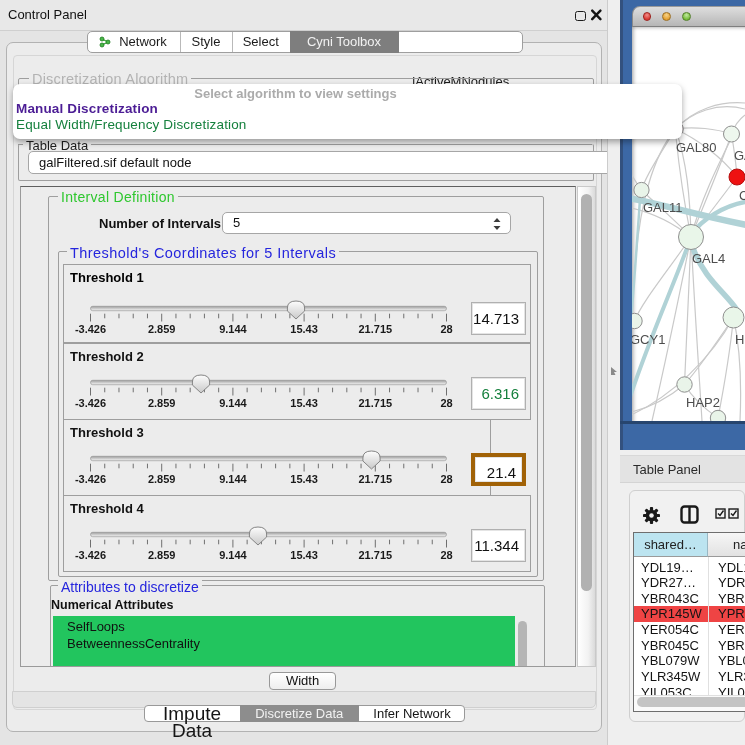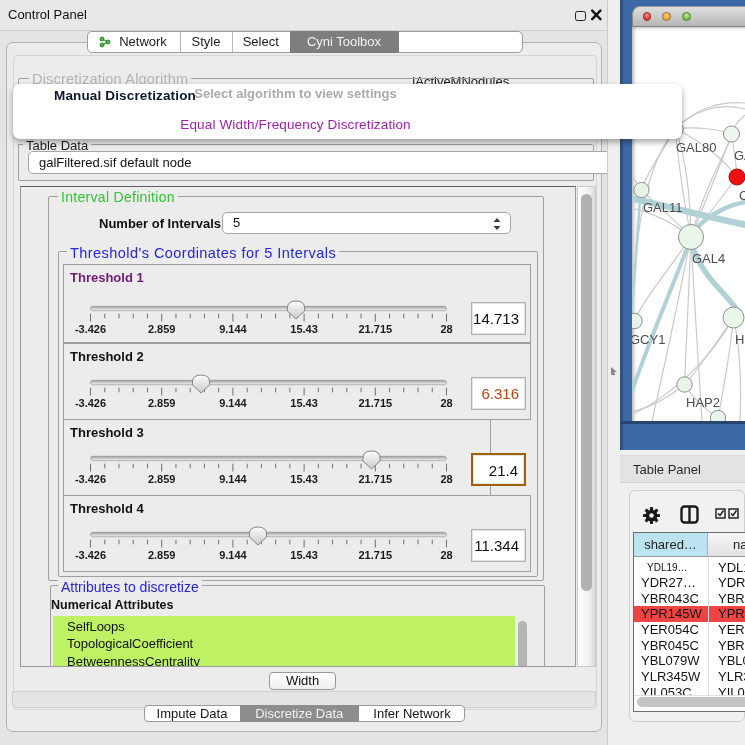--- a/index.html
+++ b/index.html
@@ -49,21 +49,21 @@
       <div style="position:absolute;left:201px;top:25px;width:289px;height:22px;box-sizing:border-box;background:#fff;border:1px solid #a6a6a6;border-radius:5px;">
         <div style="position:absolute;left:10px;top:0;height:20px;line-height:20px;font-size:13px;color:#111;">5</div>
         <svg width="10" height="16" viewBox="0 0 10 16" style="position:absolute;right:8px;top:3px">
           <path d="M1.5 6 L5 2 L8.5 6 Z" fill="#3c3c3c"></path>
           <path d="M1.5 10 L5 14 L8.5 10 Z" fill="#3c3c3c"></path>
         </svg>
       </div>
       <div style="position:absolute;left:37px;top:64px;width:478px;height:324px;border:1px solid #9e9e9e;border-radius:2px;"></div>
       <div style="position:absolute;left:46px;top:58px;font-size:14.5px;letter-spacing:0.45px;color:#2525dd;background:#ececec;padding:0 3px;">Threshold's Coordinates for 5 Intervals</div>
       <div style="position:absolute;left:42px;top:77px;width:468px;height:79px;box-sizing:border-box;border:1px solid #9e9e9e;background:#ececec;">
-        <div style="position:absolute;left:6px;top:5px;font-size:13px;font-weight:bold;color:#701a75;">Threshold 1</div>
+        <div style="position:absolute;left:6px;top:5px;font-size:13px;font-weight:bold;color:#000000;">Threshold 1</div>
         <svg style="position:absolute;left:0;top:0" width="468" height="79" viewBox="0 0 468 79">
           <defs>
             <linearGradient id="tg43.5232.0" x1="0" y1="0" x2="0" y2="1">
               <stop offset="0" stop-color="#9c9c9c"></stop>
               <stop offset="0.55" stop-color="#cfcfcf"></stop>
               <stop offset="1" stop-color="#f5f5f5"></stop>
             </linearGradient>
             <linearGradient id="th43.5232.0" x1="0" y1="0" x2="0" y2="1">
               <stop offset="0" stop-color="#fdfdfd"></stop>
               <stop offset="1" stop-color="#c9c9c9"></stop>
@@ -151,21 +151,21 @@
           <line x1="382.50" y1="43.7" x2="382.50" y2="51.5" stroke="#6f6f6f" stroke-width="1"></line>
           <text x="26.50" y="63.0" font-size="11" font-weight="bold" fill="#1a1a1a" text-anchor="middle" font-family="Liberation Sans, sans-serif">-3.426</text>
           <text x="97.70" y="63.0" font-size="11" font-weight="bold" fill="#1a1a1a" text-anchor="middle" font-family="Liberation Sans, sans-serif">2.859</text>
           <text x="168.90" y="63.0" font-size="11" font-weight="bold" fill="#1a1a1a" text-anchor="middle" font-family="Liberation Sans, sans-serif">9.144</text>
           <text x="240.10" y="63.0" font-size="11" font-weight="bold" fill="#1a1a1a" text-anchor="middle" font-family="Liberation Sans, sans-serif">15.43</text>
           <text x="311.30" y="63.0" font-size="11" font-weight="bold" fill="#1a1a1a" text-anchor="middle" font-family="Liberation Sans, sans-serif">21.715</text>
           <text x="382.50" y="63.0" font-size="11" font-weight="bold" fill="#1a1a1a" text-anchor="middle" font-family="Liberation Sans, sans-serif">28</text>
           <path d="M 128.4 41.0 L 128.4 38.0 Q 128.4 31.0 137.0 31.0 Q 145.6 31.0 145.6 38.0 L 145.6 41.0 L 137.0 49.0 Z" fill="url(#th38.5137.0)" stroke="#848484" stroke-width="1"></path>
         </svg>
         <div style="position:absolute;left:407px;top:32.5px;width:55px;height:33px;box-sizing:border-box;background:#fff;border:1px solid #b0b0b0;box-shadow:inset 0 0 0 1px #e4e4e4;">
-          <div style="position:absolute;right:6px;top:0;height:31px;line-height:31px;font-size:15px;color:#c2410c;margin-left:23px;">6.316</div>
+          <div style="position:absolute;right:6px;top:0;height:31px;line-height:31px;font-size:15px;color:#15803d;margin-left:23px;">6.316</div>
         </div>
       </div>
       <div style="position:absolute;left:42px;top:232px;width:428px;height:77px;box-sizing:border-box;border:1px solid #9e9e9e;background:#ececec;">
         <div style="position:absolute;left:6px;top:5px;font-size:13px;font-weight:bold;color:#111;">Threshold 3</div>
         <svg style="position:absolute;left:0;top:0" width="468" height="77" viewBox="0 0 468 77">
           <defs>
             <linearGradient id="tg38.5307.5" x1="0" y1="0" x2="0" y2="1">
               <stop offset="0" stop-color="#9c9c9c"></stop>
               <stop offset="0.55" stop-color="#cfcfcf"></stop>
               <stop offset="1" stop-color="#f5f5f5"></stop>
@@ -203,21 +203,21 @@
           <line x1="368.26" y1="43.7" x2="368.26" y2="48.3" stroke="#6f6f6f" stroke-width="1"></line>
           <line x1="382.50" y1="43.7" x2="382.50" y2="51.5" stroke="#6f6f6f" stroke-width="1"></line>
           <text x="26.50" y="63.0" font-size="11" font-weight="bold" fill="#1a1a1a" text-anchor="middle" font-family="Liberation Sans, sans-serif">-3.426</text>
           <text x="97.70" y="63.0" font-size="11" font-weight="bold" fill="#1a1a1a" text-anchor="middle" font-family="Liberation Sans, sans-serif">2.859</text>
           <text x="168.90" y="63.0" font-size="11" font-weight="bold" fill="#1a1a1a" text-anchor="middle" font-family="Liberation Sans, sans-serif">9.144</text>
           <text x="240.10" y="63.0" font-size="11" font-weight="bold" fill="#1a1a1a" text-anchor="middle" font-family="Liberation Sans, sans-serif">15.43</text>
           <text x="311.30" y="63.0" font-size="11" font-weight="bold" fill="#1a1a1a" text-anchor="middle" font-family="Liberation Sans, sans-serif">21.715</text>
           <text x="382.50" y="63.0" font-size="11" font-weight="bold" fill="#1a1a1a" text-anchor="middle" font-family="Liberation Sans, sans-serif">28</text>
           <path d="M 298.9 41.0 L 298.9 38.0 Q 298.9 31.0 307.5 31.0 Q 316.1 31.0 316.1 38.0 L 316.1 41.0 L 307.5 49.0 Z" fill="url(#th38.5307.5)" stroke="#848484" stroke-width="1"></path>
         </svg>
-        <div style="position:absolute;left:407px;top:32.5px;width:55px;height:33px;box-sizing:border-box;background:#fff;border:2px solid #a16207;box-shadow:inset 0 0 0 1px #e4e4e4;">
+        <div style="position:absolute;left:407px;top:32.5px;width:55px;height:33px;box-sizing:border-box;background:#fff;border:4px solid #a16207;box-shadow:inset 0 0 0 1px #e4e4e4;">
           <div style="position:absolute;right:6px;top:0;height:31px;line-height:31px;font-size:15px;color:#111;">21.4</div>
         </div>
       </div>
       <div style="position:absolute;left:42px;top:308px;width:468px;height:77px;box-sizing:border-box;border:1px solid #9e9e9e;background:#ececec;">
         <div style="position:absolute;left:6px;top:5px;font-size:13px;font-weight:bold;color:#111;">Threshold 4</div>
         <svg style="position:absolute;left:0;top:0" width="468" height="77" viewBox="0 0 468 77">
           <defs>
             <linearGradient id="tg38.5194.0" x1="0" y1="0" x2="0" y2="1">
               <stop offset="0" stop-color="#9c9c9c"></stop>
               <stop offset="0.55" stop-color="#cfcfcf"></stop>
@@ -263,40 +263,39 @@
           <text x="382.50" y="63.0" font-size="11" font-weight="bold" fill="#1a1a1a" text-anchor="middle" font-family="Liberation Sans, sans-serif">28</text>
           <path d="M 185.4 41.0 L 185.4 38.0 Q 185.4 31.0 194.0 31.0 Q 202.6 31.0 202.6 38.0 L 202.6 41.0 L 194.0 49.0 Z" fill="url(#th38.5194.0)" stroke="#848484" stroke-width="1"></path>
         </svg>
         <div style="position:absolute;left:407px;top:32.5px;width:55px;height:33px;box-sizing:border-box;background:#fff;border:1px solid #b0b0b0;box-shadow:inset 0 0 0 1px #e4e4e4;">
           <div style="position:absolute;right:6px;top:0;height:31px;line-height:31px;font-size:15px;color:#111;">11.344</div>
         </div>
       </div>
       <div style="position:absolute;left:29px;top:398px;width:493px;height:95px;border:1px solid #9e9e9e;border-radius:2px;"></div>
       <div style="position:absolute;left:37px;top:392px;font-size:14px;color:#2525dd;background:#ececec;padding:0 3px;text-align:center;">Attributes to discretize</div>
       <div style="position:absolute;left:30px;top:411px;font-size:12.5px;font-weight:bold;color:#111;">Numerical Attributes</div>
-      <div style="position:absolute;left:32px;top:429px;width:462px;height:70px;background:#bef264;padding-top:2px;box-sizing:border-box;">
+      <div style="position:absolute;left:32px;top:429px;width:462px;height:70px;background:#22c55e;padding-top:2px;box-sizing:border-box;">
         <div style="height:17.3px;line-height:17.3px;padding-left:14px;font-size:13px;color:#111;">SelfLoops</div>
-        <div style="height:17.3px;line-height:17.3px;padding-left:14px;font-size:13px;color:#111;">TopologicalCoefficient</div>
         <div style="height:17.3px;line-height:17.3px;padding-left:14px;font-size:13px;color:#111;">BetweennessCentrality</div>
       </div>
       <div style="position:absolute;left:497px;top:434px;width:9px;height:60px;background:#b5b5b5;border-radius:5px;"></div>
     </div>
     <div style="position:absolute;left:577px;top:186px;width:19px;height:481px;background:linear-gradient(90deg,#ffffff,#f2f2f2 60%,#dadada);border:1px solid #c9c9c9;box-sizing:border-box;"></div>
     <div style="position:absolute;left:581px;top:194px;width:11px;height:397px;background:#b1b1b1;border-radius:6px;"></div>
     <div style="position:absolute;left:269px;top:672px;width:67px;height:18px;box-sizing:border-box;background:linear-gradient(#ffffff,#eeeeee);border:1px solid #989898;border-radius:4px;text-align:center;font-size:13px;line-height:16px;color:#111;">Width</div>
     <div style="position:absolute;left:12px;top:691px;width:584px;height:17px;background:#e4e4e4;border:1px solid #cfcfcf;border-radius:0 0 5px 5px;box-sizing:border-box;"></div>
     <div style="position:absolute;left:144px;top:705px;width:321px;height:17px;background:#fff;border:1px solid #999;border-radius:4px;box-sizing:border-box;"></div>
     <div style="position:absolute;left:239.5px;top:705px;width:119.5px;height:17px;background:#8d8d8d;"></div>
-    <div style="position:absolute;left:144px;top:705px;width:96px;height:17px;line-height:17px;text-align:center;font-size:13px;color:#151515;">Impute Data</div>
+    <div style="position:absolute;left:144px;top:705px;width:96px;height:17px;line-height:17px;text-align:center;font-size:19px;color:#151515;">Impute Data</div>
     <div style="position:absolute;left:239.5px;top:705px;width:119.5px;height:17px;line-height:17px;text-align:center;font-size:13px;color:#f2f2f2;">Discretize Data</div>
     <div style="position:absolute;left:359px;top:705px;width:106px;height:17px;line-height:17px;text-align:center;font-size:13px;color:#151515;">Infer Network</div>
     <div style="position:absolute;left:13px;top:84px;width:669px;height:55px;background:#fff;border-radius:7px;box-shadow:0 3px 6px rgba(0,0,0,.35);z-index:30;">
       <div style="position:absolute;left:0;top:2px;width:565px;height:16px;text-align:center;font-size:13px;font-weight:bold;color:#ababab;">Select algorithm to view settings</div>
-      <div style="position:absolute;left:3px;top:4px;width:559px;height:16px;font-size:13.5px;letter-spacing:0.15px;font-weight:bold;color:#0f172a;margin-left:38px;">Manual Discretization</div>
-      <div style="position:absolute;left:3px;top:33px;width:559px;height:16px;font-size:13.5px;letter-spacing:0.15px;color:#a21caf;text-align:center;">Equal Width/Frequency Discretization</div>
+      <div style="position:absolute;left:3px;top:17px;width:559px;height:16px;font-size:13.5px;letter-spacing:0.15px;font-weight:bold;color:#4c1d95;">Manual Discretization</div>
+      <div style="position:absolute;left:3px;top:33px;width:559px;height:16px;font-size:13.5px;letter-spacing:0.15px;color:#15803d;">Equal Width/Frequency Discretization</div>
     </div>
     <div style="position:absolute;left:607px;top:0;width:138px;height:745px;background:#efefef;"></div>
     <div style="position:absolute;left:607px;top:0;width:1px;height:745px;background:#cccccc;"></div>
     <svg style="position:absolute;left:610px;top:366px" width="8" height="10" viewBox="0 0 8 10">
       <path d="M1 9 L1 1 L7 6 L4 6 L5.5 9 Z" fill="#8a8a8a"></path>
     </svg>
     <div style="position:absolute;left:620px;top:0;width:125px;height:450px;background:#3c68a5;"></div>
     <div style="position:absolute;left:620px;top:0;width:3px;height:450px;background:#33517e;"></div>
     <div style="position:absolute;left:620px;top:421px;width:125px;height:3px;background:#27456e;"></div>
     <div style="position:absolute;left:632px;top:6px;width:113px;height:21px;background:linear-gradient(#dedede,#b6b6b6);border-top-left-radius:8px;border-left:1px solid #8a8a8a;border-top:1px solid #9a9a9a;border-bottom:1px solid #7f7f7f;box-sizing:border-box;"></div>
@@ -380,21 +379,21 @@
     </svg>
     <svg style="position:absolute;left:728px;top:508px" width="11" height="11" viewBox="0 0 11 11">
       <rect x="1" y="1" width="9" height="9" fill="none" stroke="#1a1a1a" stroke-width="1.4"></rect>
       <path d="M3 5.5 L5 7.5 L8.5 2.5" fill="none" stroke="#1a1a1a" stroke-width="1.4"></path>
     </svg>
     <div style="position:absolute;left:633px;top:532px;width:112px;height:178px;border:1px solid #6e6e6e;background:#fff;overflow:hidden;box-sizing:content-box;">
       <div style="position:absolute;left:0;top:0;width:112px;height:24px;background:linear-gradient(#f6f6f6,#e2e2e2);border-bottom:1px solid #9a9a9a;box-sizing:border-box;"></div>
       <div style="position:absolute;left:0;top:0;width:74px;height:24px;background:#bce4f0;border-right:1px solid #9ab8c4;border-bottom:1px solid #9a9a9a;box-sizing:border-box;text-align:center;line-height:23px;font-size:13px;color:#222;">shared…</div>
       <div style="position:absolute;left:99px;top:0;height:24px;line-height:23px;font-size:13px;color:#222;">name</div>
       <div style="position:absolute;left:0;top:26.5px;width:112px;height:15.6px;background:#fff;">
-        <div style="position:absolute;left:13px;top:0;height:15.6px;line-height:15.6px;font-size:10px;color:#141414;">YDL19…</div>
+        <div style="position:absolute;left:7px;top:0;height:15.6px;line-height:15.6px;font-size:13px;color:#141414;">YDL19…</div>
         <div style="position:absolute;left:84px;top:0;height:15.6px;line-height:15.6px;font-size:13px;color:#141414;">YDL194W</div>
       </div>
       <div style="position:absolute;left:0;top:42.15px;width:112px;height:15.6px;background:#fff;">
         <div style="position:absolute;left:7px;top:0;height:15.6px;line-height:15.6px;font-size:13px;color:#141414;">YDR27…</div>
         <div style="position:absolute;left:84px;top:0;height:15.6px;line-height:15.6px;font-size:13px;color:#141414;">YDR277C</div>
       </div>
       <div style="position:absolute;left:0;top:57.8px;width:112px;height:15.6px;background:#fff;">
         <div style="position:absolute;left:7px;top:0;height:15.6px;line-height:15.6px;font-size:13px;color:#141414;">YBR043C</div>
         <div style="position:absolute;left:84px;top:0;height:15.6px;line-height:15.6px;font-size:13px;color:#141414;">YBR043C</div>
       </div>

